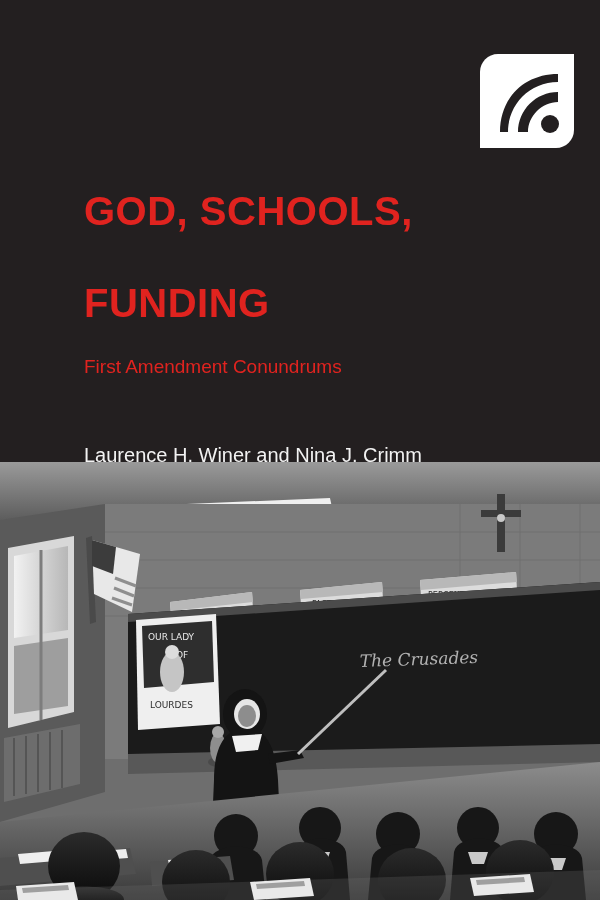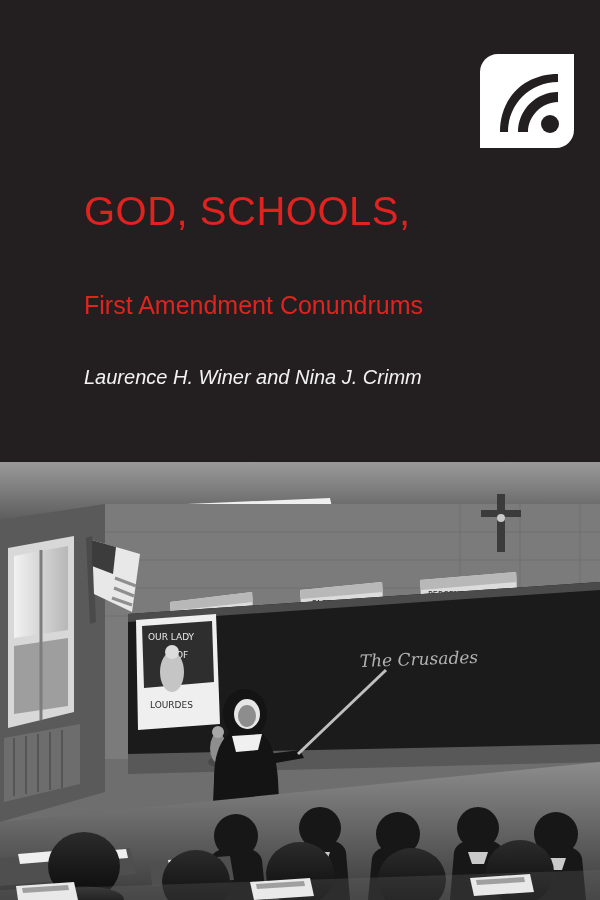--- a/index.html
+++ b/index.html
@@ -39,39 +39,38 @@
   .title-block {
     position: absolute;
     left: 84px;
     top: 188px;
     width: 470px;
   }
   .main-title {
     color: #e0231f;
     font-size: 40px;
     line-height: 46px;
-    font-weight: normal;
+    font-weight: bold;
     letter-spacing: 0.5px;
     margin: 0;
     text-transform: uppercase;
   }
   .subtitle {
     color: #e0231f;
-    font-size: 25px;
+    font-size: 19px;
     line-height: 30px;
     font-weight: normal;
-    margin: 10px 0 0 0;
+    margin: 26px 0 0 0;
   }
   .authors {
     color: #f2f2f2;
     font-size: 20px;
     line-height: 26px;
     font-weight: normal;
-    margin: 44px 0 0 0;
-    font-style: italic;
+    margin: 60px 0 0 0;
   }
 
   
   .photo {
     position: absolute;
     left: 0;
     top: 462px;
     width: 600px;
     height: 438px;
     background: #0d0d0d;
@@ -92,21 +91,21 @@
 
       <path d="M20 2 H96 V78 C96 88 88 96 78 96 H2 V20 C2 10 10 2 20 2 Z" fill="#ffffff"></path>
 
       <path d="M22 80 C22 46 46 22 80 22 C80 22 80 30 80 30 C52 30 30 52 30 80 Z" fill="#231f20"></path>
       <path d="M40 80 C40 58 58 40 80 40 L80 50 C64 50 50 64 50 80 Z" fill="#231f20"></path>
       <circle cx="72" cy="72" r="9" fill="#231f20"></circle>
     </svg>
   </div>
 
   <div class="title-block">
-    <h1 class="main-title"><span>GOD, SCHOOLS,</span><br><br></h1>
+    <h1 class="main-title"><span>GOD, SCHOOLS,</span><br><br><span>FUNDING</span></h1>
     <p class="subtitle">First Amendment Conundrums</p>
     <p class="authors">Laurence H. Winer and Nina J. Crimm</p>
   </div>
 
   <div class="photo">
     <svg width="600" height="438" viewBox="0 0 600 438" xmlns="http://www.w3.org/2000/svg">
       <defs>
         <linearGradient id="ceil" x1="0" y1="0" x2="0" y2="1">
           <stop offset="0%" stop-color="#9a9a9a"></stop>
           <stop offset="100%" stop-color="#5d5d5d"></stop>

